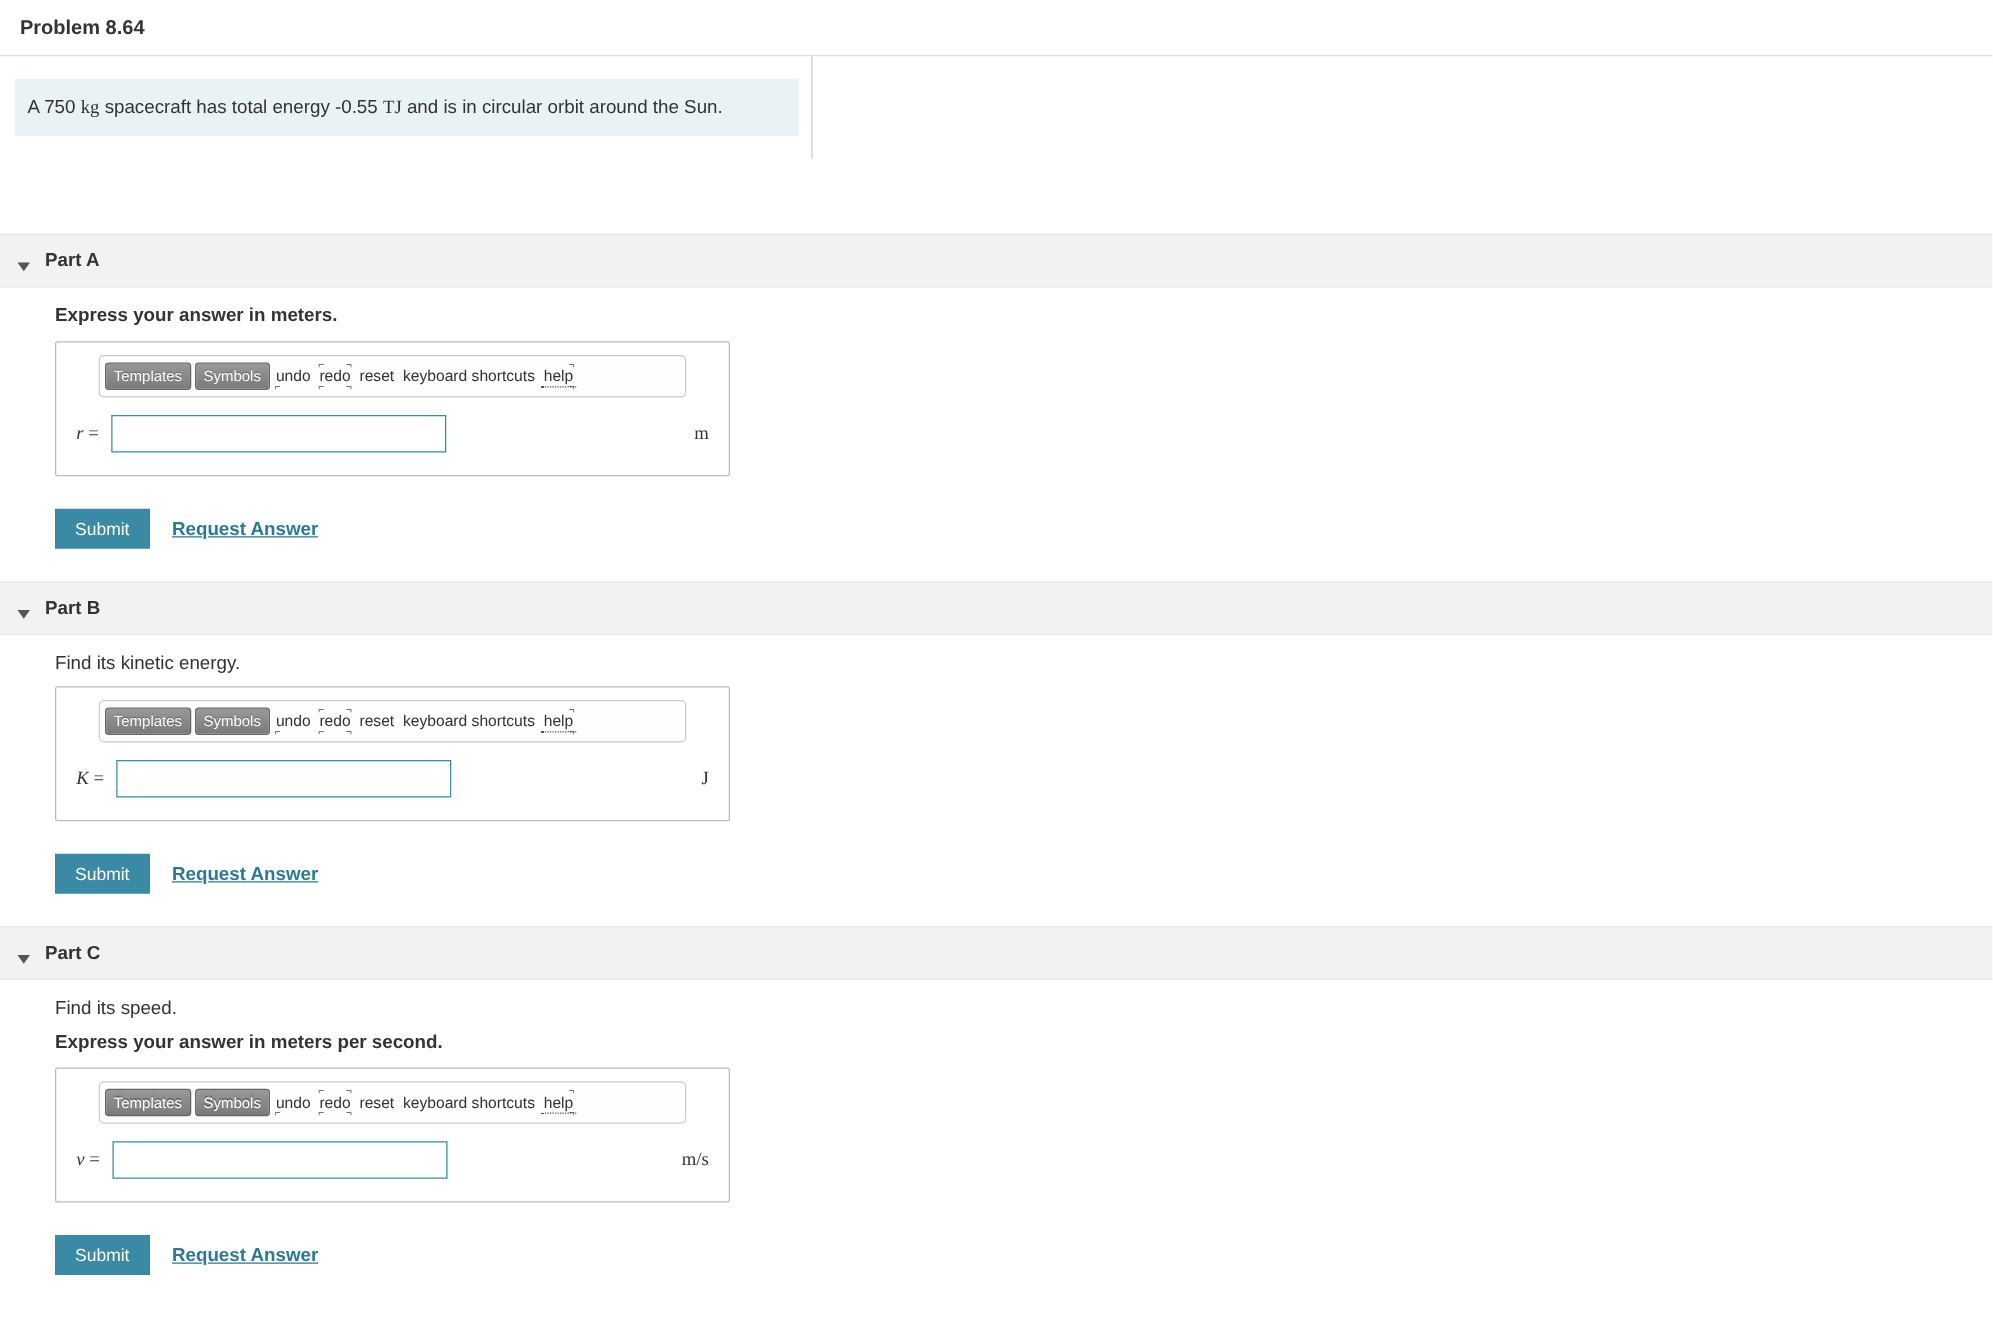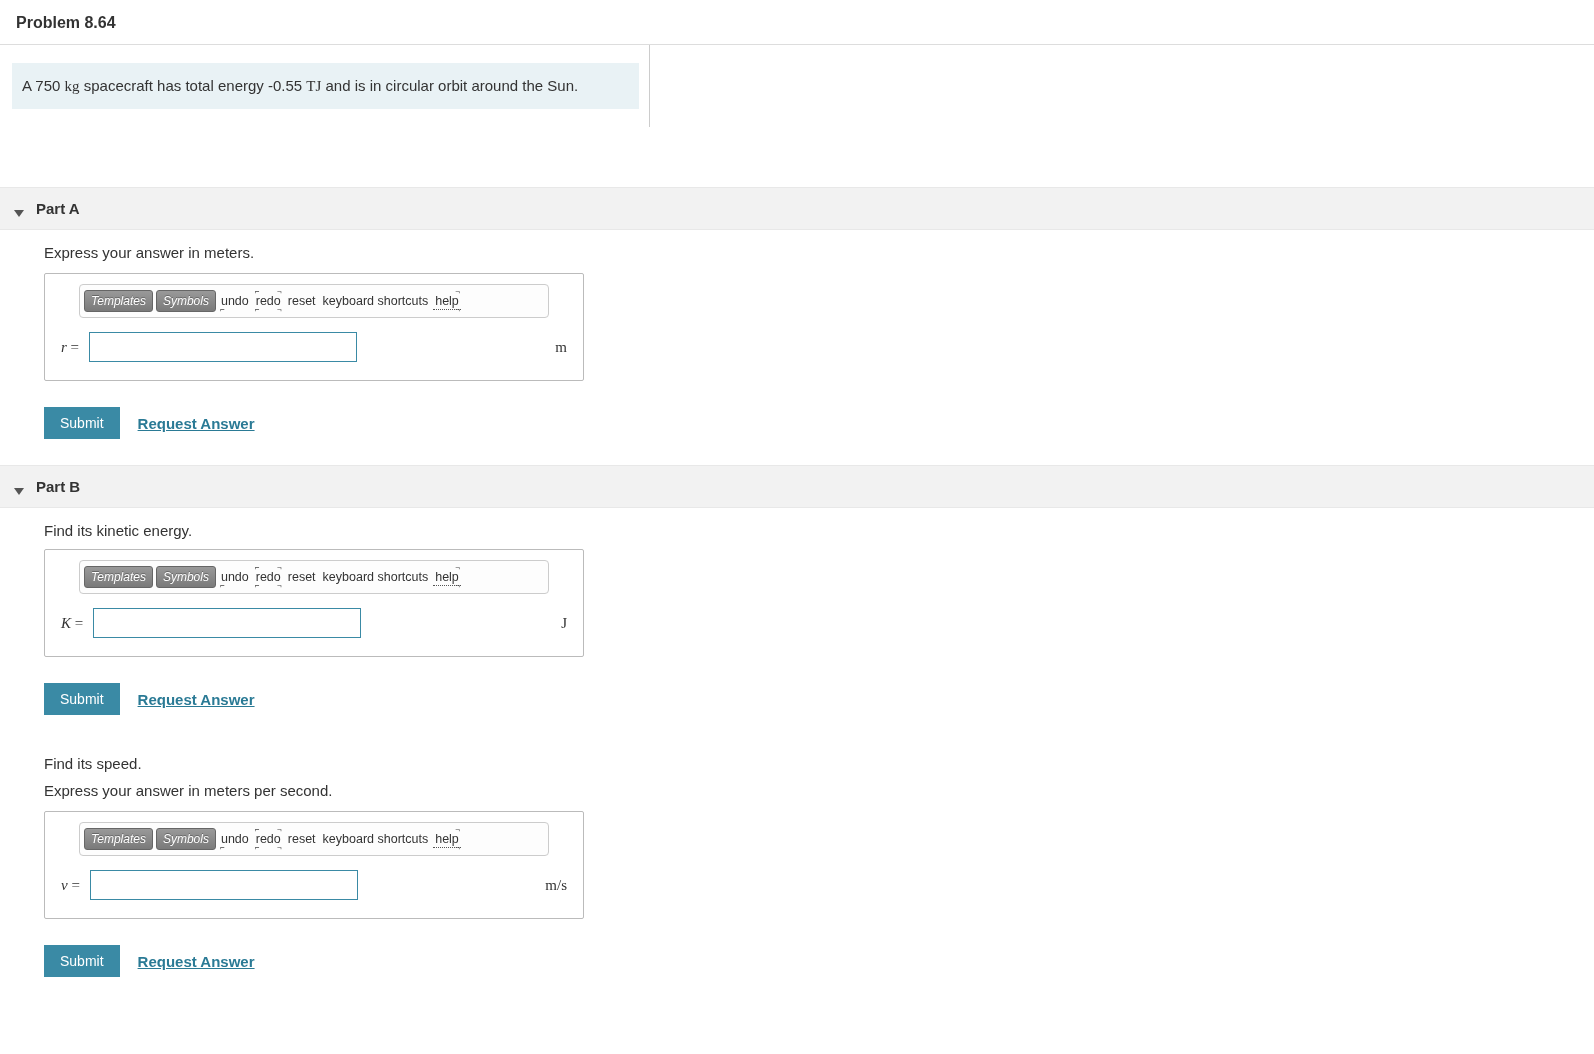--- a/index.html
+++ b/index.html
@@ -71,21 +71,21 @@
   }
   .part-body {
     padding: 14px 10px 0 44px;
   }
   .prompt {
     font-size: 15px;
     color: #333;
     margin-bottom: 10px;
   }
   .instruction {
-    font-weight: normal;
+    font-weight: bold;
     font-size: 15px;
     margin-bottom: 12px;
   }
   .answer-box {
     border: 1px solid #bbb;
     border-radius: 2px;
     width: 540px;
     padding: 0;
     background: #fff;
   }
@@ -106,21 +106,20 @@
     background: linear-gradient(#999, #7a7a7a);
     border: 1px solid #666;
     border-radius: 3px;
     color: #fff;
     font-size: 12px;
     padding: 3px 6px;
     cursor: pointer;
     white-space: nowrap;
     text-shadow: 0 -1px 0 rgba(0,0,0,0.3);
     position: relative;
-    font-style: italic;
   }
   .tb-link {
     font-size: 12.5px;
     color: #333;
     cursor: pointer;
     white-space: nowrap;
     padding: 1px 2px;
     position: relative;
   }
   .tb-link.dotted {
@@ -255,20 +254,24 @@
             </div>
           </div>
           <div class="actions">
             <button class="btn-submit">Submit</button>
             <a class="link-request">Request Answer</a>
           </div>
         </div>
       </div>
 
       <div class="part">
+        <div class="part-header">
+          <span class="caret"></span>
+          <span class="part-title">Part C</span>
+        </div>
         <div class="part-body">
           <div class="prompt">Find its speed.</div>
           <div class="instruction">Express your answer in meters per second.</div>
           <div class="answer-box">
             <div class="toolbar">
               <button class="tb-btn">Templates</button>
               <button class="tb-btn">Symbols</button>
               <span class="tb-link"><span class="tb-corner bl">⌐</span><span>undo</span></span>
               <span class="tb-link"><span class="tb-corner tl">⌐</span><span class="tb-corner tr">¬</span><span class="tb-corner bl">⌐</span><span class="tb-corner br">¬</span><span>redo</span></span>
               <span class="tb-link"><span>reset</span></span>

